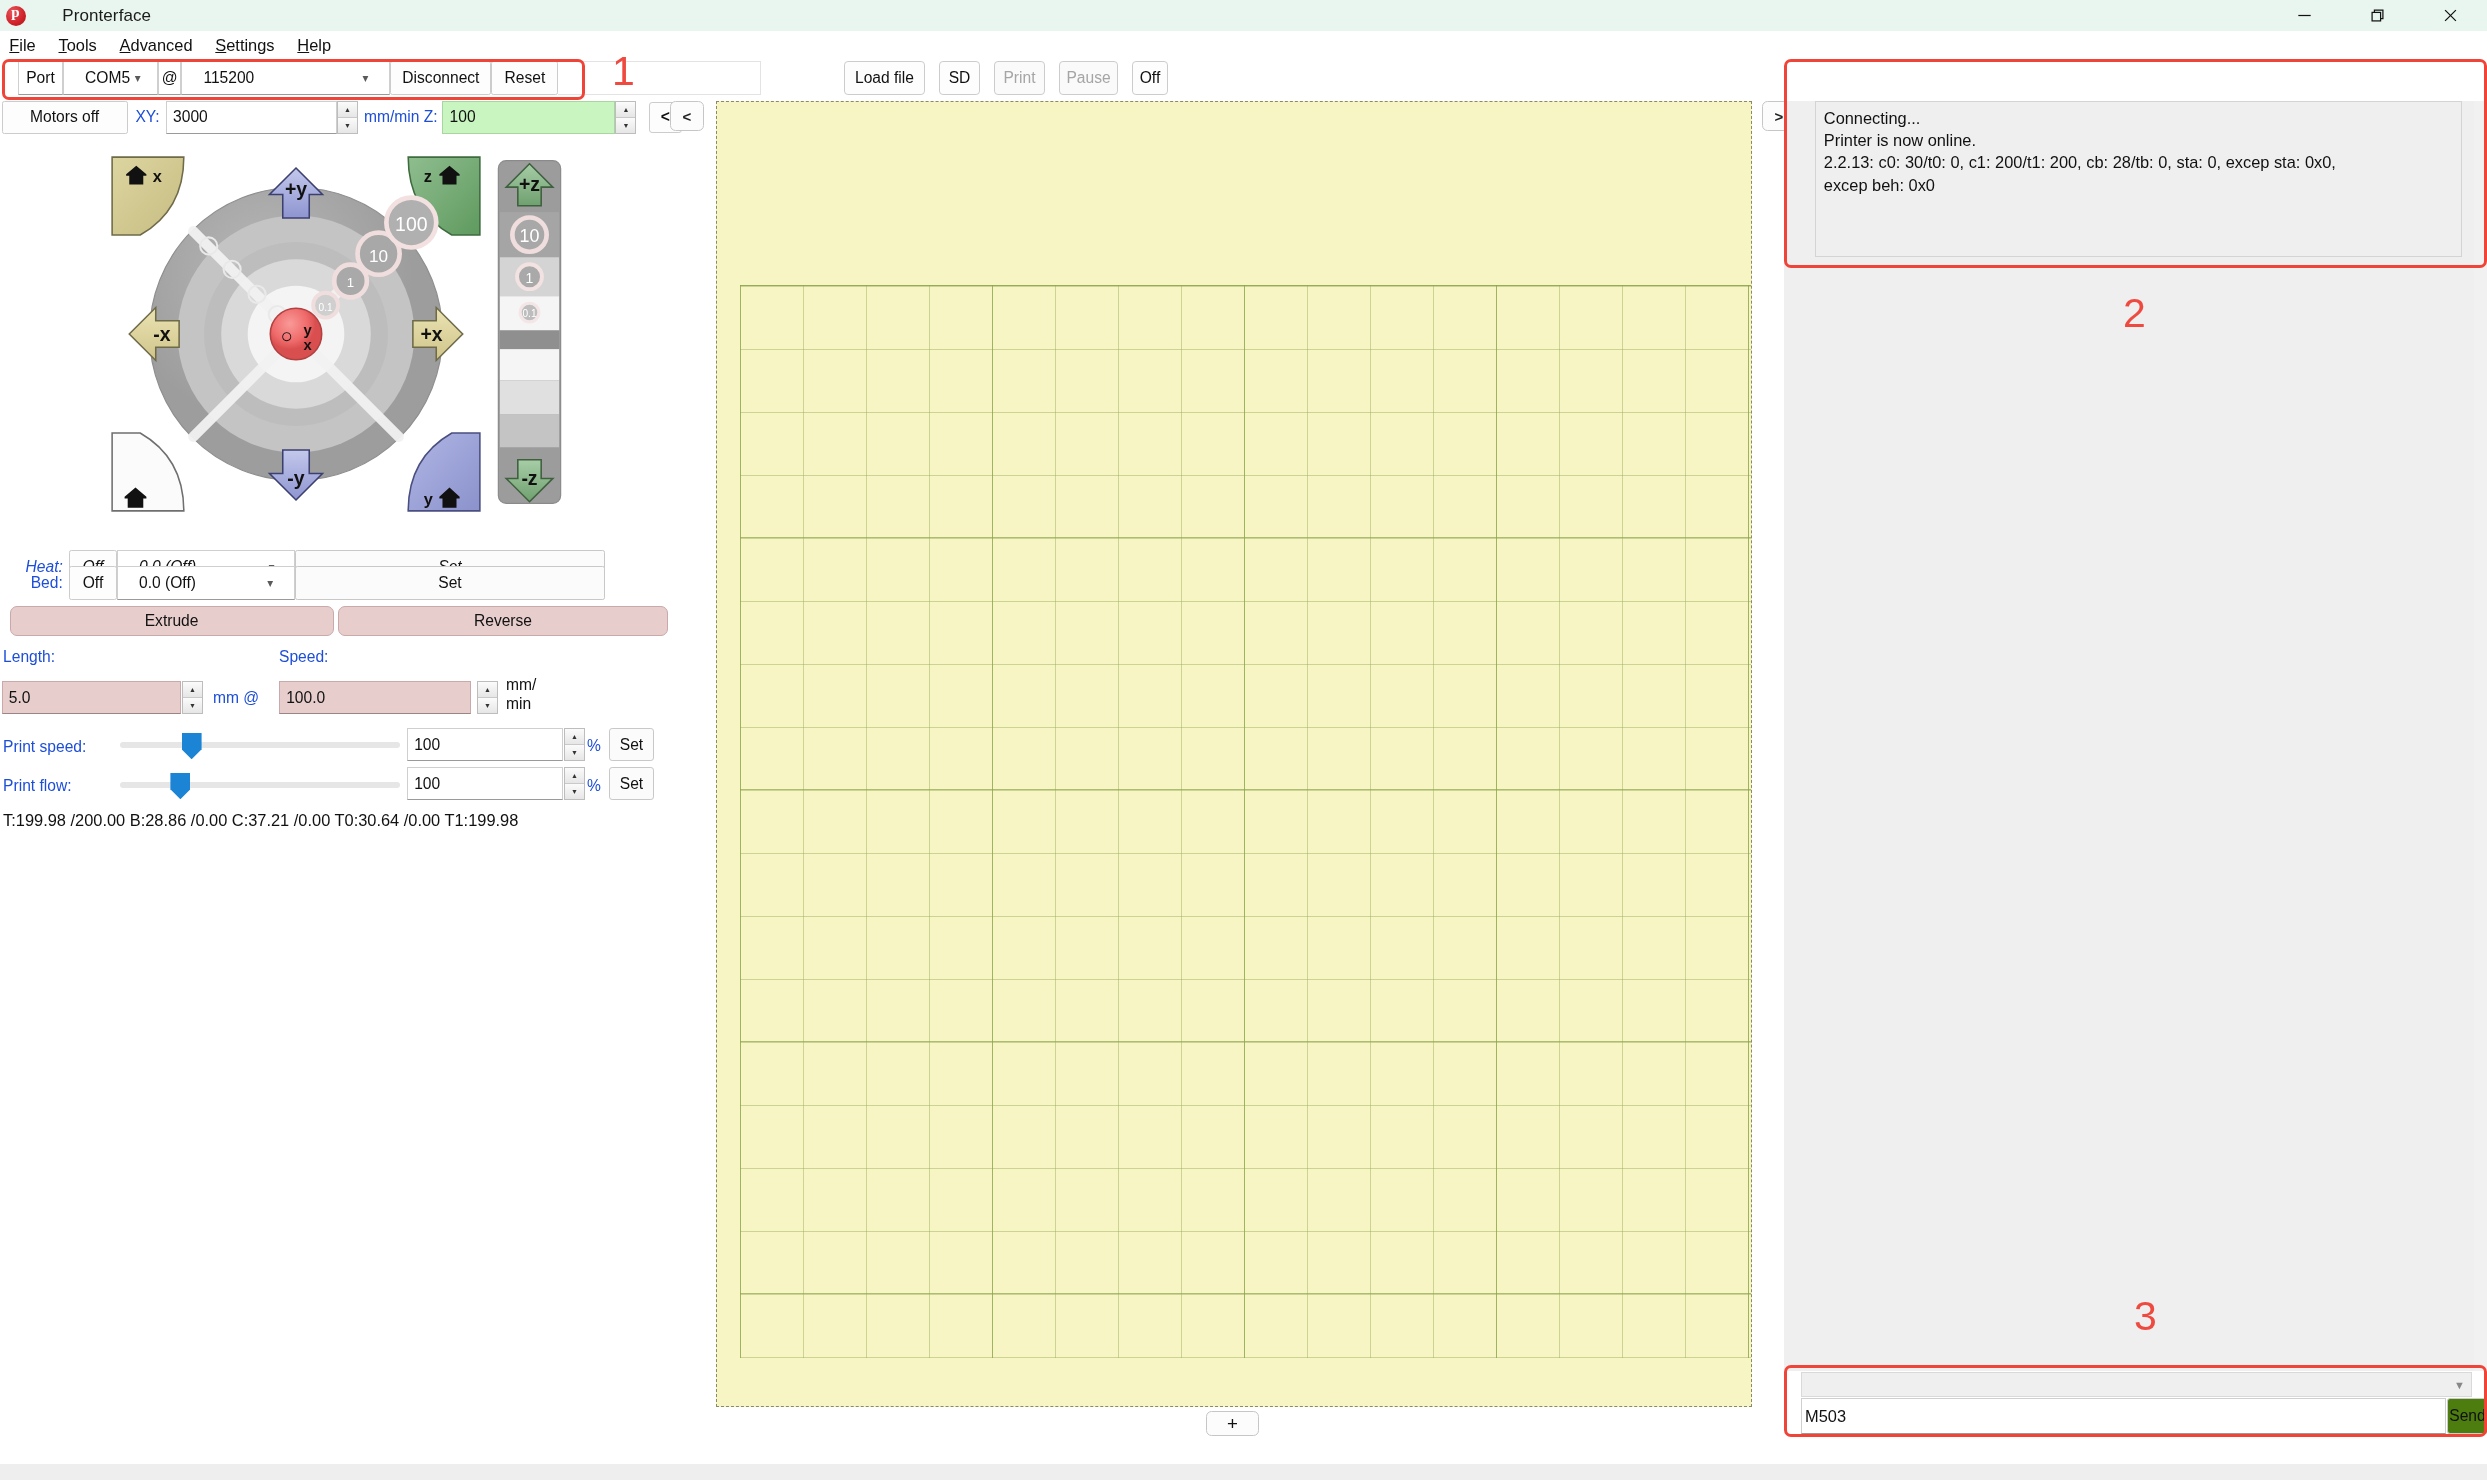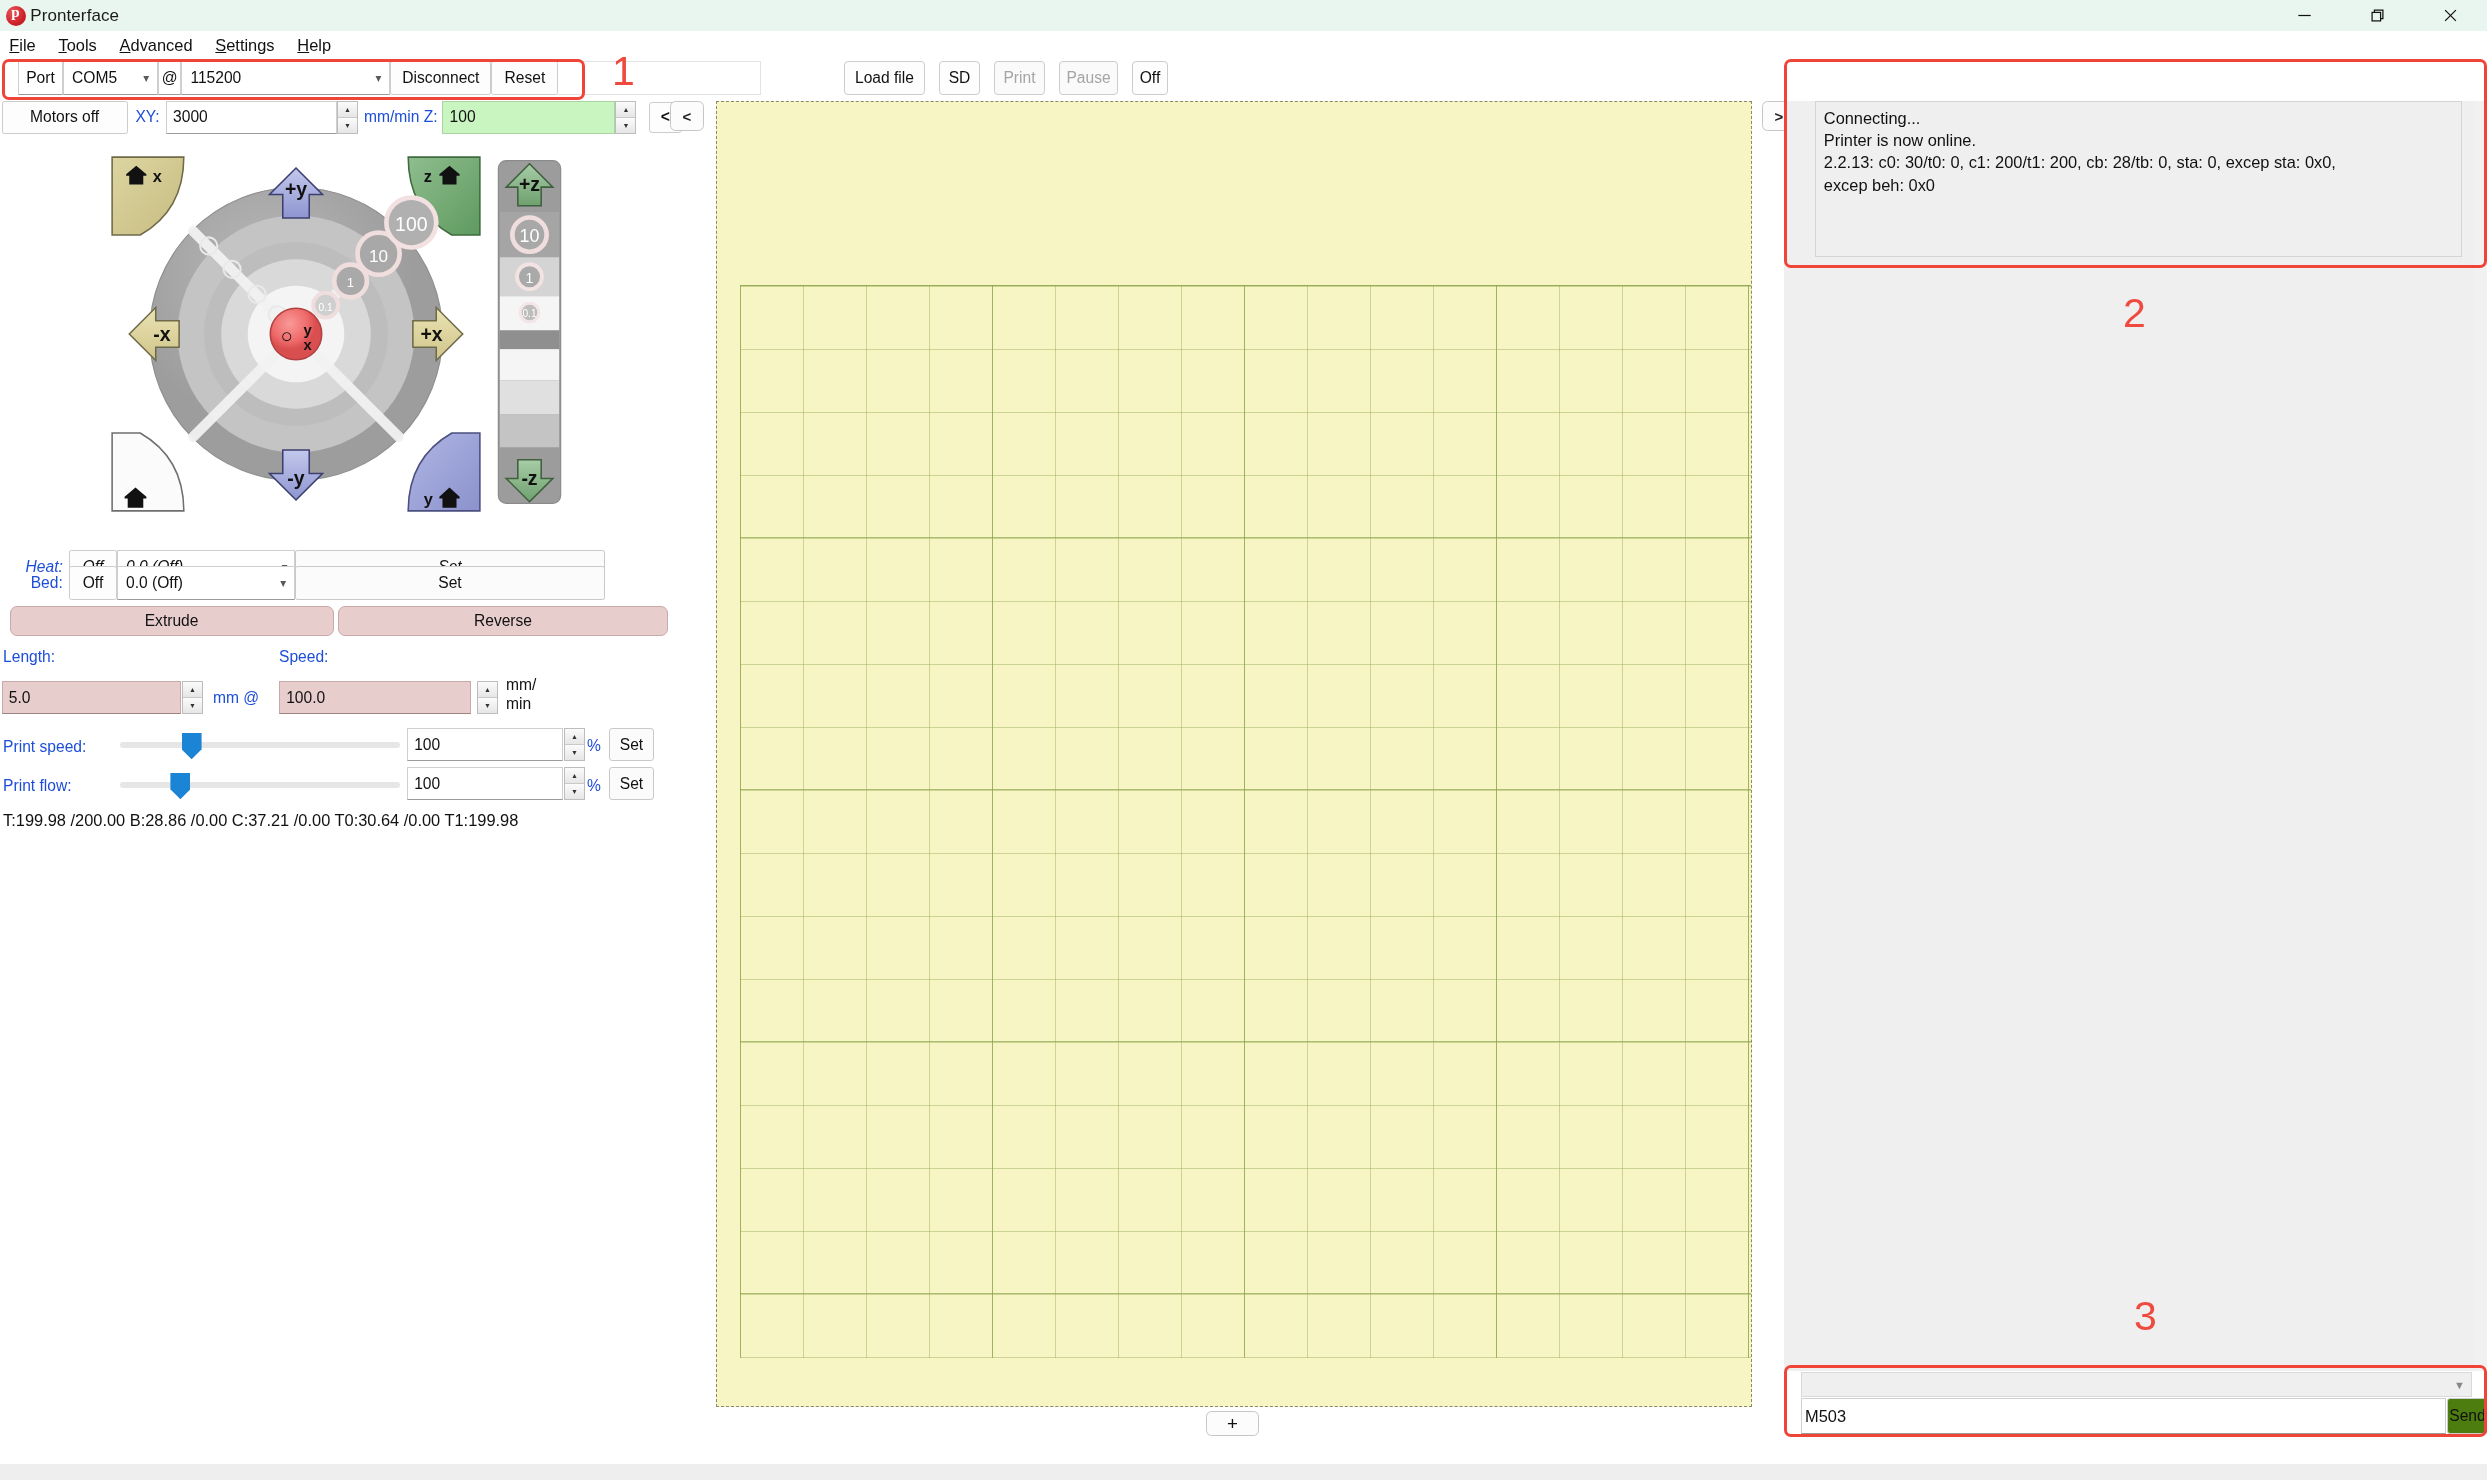--- a/index.html
+++ b/index.html
@@ -8,21 +8,21 @@
     background: #ffffff;
     font-family: "Liberation Sans", sans-serif;
     overflow: hidden;
   }
   body { position: relative; }
 
   
   .titlebar {
     position: absolute; left: 0; top: 0; width: 2487px; height: 31px;
     background: #e9f6ef;
-    display: flex; align-items: center;
+    display: flex; align-items: center; gap: 32px;
   }
   .title-icon {
     width: 20px; height: 20px; margin-left: 5.5px; margin-right: 4.7px;
     border-radius: 50%;
     background: radial-gradient(circle at 34% 30%, #e8565c 0%, #cf2229 60%, #a8161c 100%);
     position: relative; flex: none;
   }
   .title-icon::after {
     content: "p"; position: absolute; left: 0; right: 0; top: -1.6px;
     text-align: center; font-size: 15px; font-weight: bold; color: #fff;
@@ -55,21 +55,21 @@
   }
   .wbtn.disabled { color: #a5a5a5; background: #fafafa; }
   .wfield {
     background: #ffffff; border: 0.8px solid #cfcfcf; border-bottom-color:#9a9a9a;
     font-size: 15.6px; color: #111; display: flex; align-items: center;
     padding: 0 6.2px; white-space: nowrap; overflow: hidden;
   }
   .wcombo {
     background: #ffffff; border: 0.8px solid #cfcfcf; border-bottom-color:#9a9a9a;
     font-size: 15.6px; color: #111; display: flex; align-items: center;
-    justify-content: space-between; padding: 0 8px; white-space: nowrap;
+    justify-content: space-between; padding: 0 21px; white-space: nowrap;
   }
   .chev { color: #5a5a5a; font-size: 11.7px; margin-left: 4.7px; }
   .spin {
     width: 21px; display: flex; flex-direction: column;
     border: 0.8px solid #bdbdbd; background: #efefef;
   }
   .spin div {
     flex: 1; display: flex; align-items: center; justify-content: center;
     font-size: 7px; color: #333; background: linear-gradient(#fbfbfb,#e6e6e6);
   }

